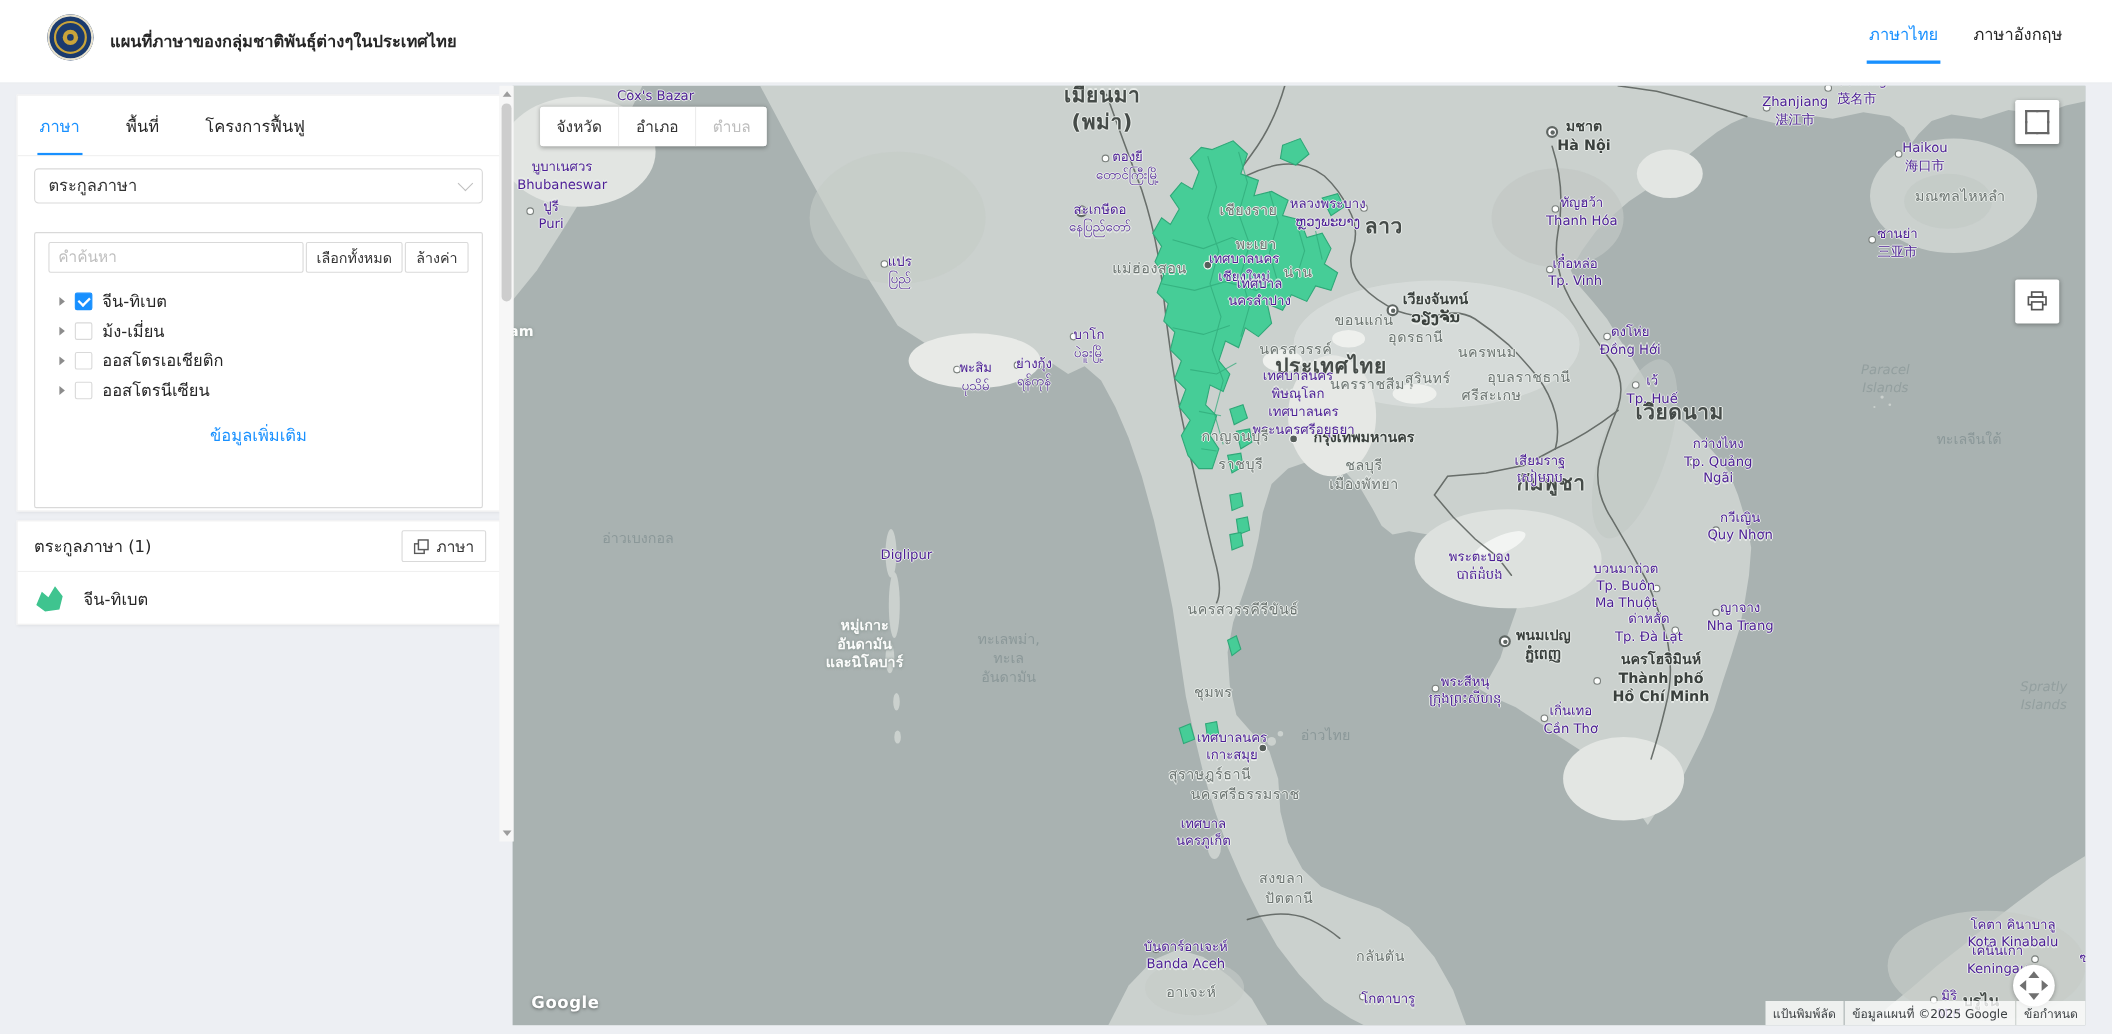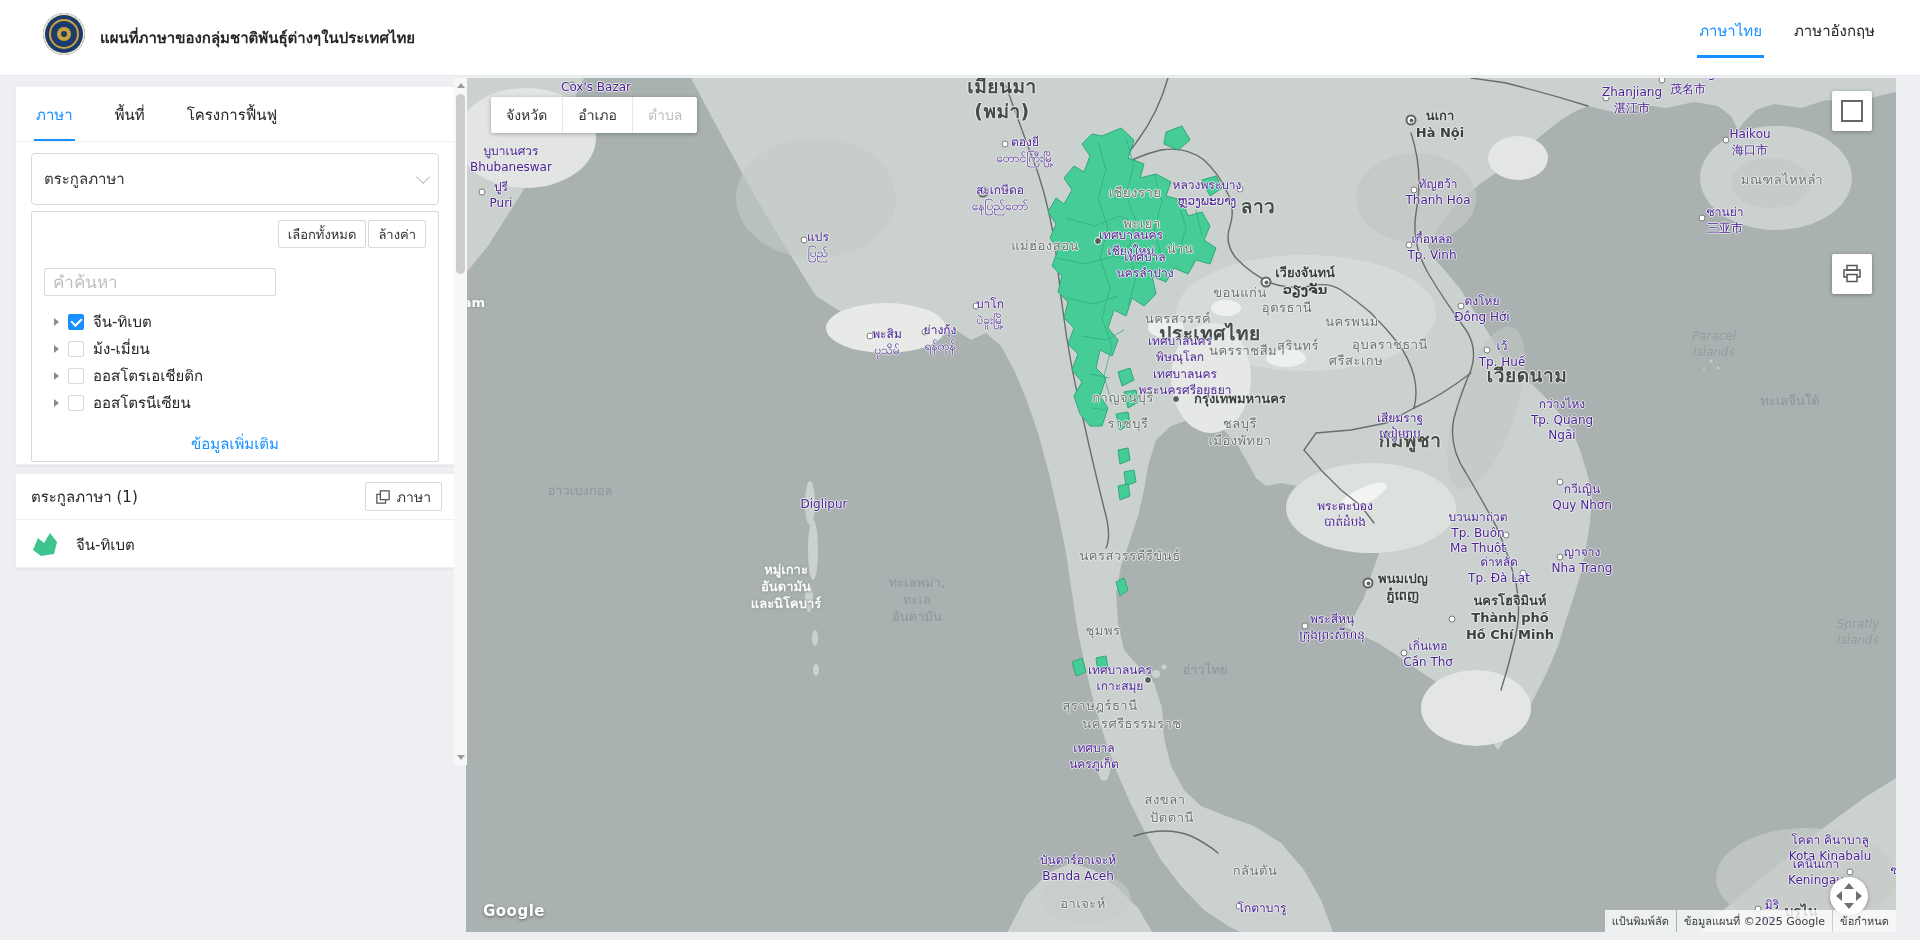--- a/index.html
+++ b/index.html
@@ -20,30 +20,30 @@
   .ltab.active{color:#1890ff;border-bottom:3px solid #1890ff;}
   
   .card{position:absolute;left:15px;width:440px;background:#fff;border:1px solid #f0f0f0;
         box-shadow:0 1px 3px rgba(0,0,0,.06);box-sizing:border-box;z-index:20;}
   .card1{top:86px;height:379px;}
   .tabsrow{position:relative;height:54px;border-bottom:1px solid #f0f0f0;display:flex;
            align-items:flex-end;padding-left:18px;gap:38px;}
   .stab{font-size:15px;color:#262626;padding:0 2px 14px 2px;position:relative;cursor:pointer;}
   .stab.active{color:#1890ff;}
   .stab.active::after{content:'';position:absolute;left:0;right:0;bottom:0;height:2px;background:#1890ff;}
-  .select{position:absolute;left:15px;right:15px;top:66px;height:52px;border:1px solid #d9d9d9;
+  .select{position:absolute;left:15px;right:15px;top:66px;height:32px;border:1px solid #d9d9d9;
           border-radius:4px;display:flex;align-items:center;padding:0 12px;box-sizing:border-box;
           font-size:15px;color:#333;cursor:pointer;background:#fff;}
   .select .chev{margin-left:auto;width:9px;height:9px;border-right:1.5px solid #bfbfbf;
                 border-bottom:1.5px solid #bfbfbf;transform:rotate(45deg) translateY(-3px);}
   .filterbox{position:absolute;left:15px;right:15px;top:124px;bottom:2px;border:1px solid #d9d9d9;
              border-radius:2px;box-sizing:border-box;overflow:hidden;}
   .searchrow{display:flex;margin:8px 12px 6px 12px;}
   .searchrow input{flex:1;height:26px;border:1px solid #d9d9d9;border-radius:2px;padding:0 8px;
-                   font-size:17px;color:#1d4ed8;outline:none;font-family:inherit;min-width:0;margin-top:48px;}
+                   font-size:14px;color:#1d4ed8;outline:none;font-family:inherit;min-width:0;}
   .searchrow input::placeholder{color:#bfbfbf;}
   .sbtn{height:28px;border:1px solid #d9d9d9;background:#fff;border-radius:2px;font-size:13px;
         color:#333;padding:0 9px;margin-left:2px;cursor:pointer;font-family:inherit;white-space:nowrap;}
   .tree{padding:6px 0 0 22px;}
   .trow{display:flex;align-items:center;height:27px;gap:9px;}
   .caret{width:0;height:0;border-left:5px solid #8c8c8c;border-top:4px solid transparent;
          border-bottom:4px solid transparent;cursor:pointer;}
   .cb{width:16px;height:16px;border:1px solid #d9d9d9;border-radius:2px;background:#fff;
       position:relative;box-sizing:border-box;cursor:pointer;}
   .cb.checked{background:#1890ff;border-color:#1890ff;}
@@ -300,21 +300,21 @@
       <div class="mlabel country" style="left: 1061px; top: 297px;">
         <div>เวียดนาม</div>
       </div>
       <div class="mlabel country" style="left: 944px; top: 362px;">
         <div>กัมพูชา</div>
       </div>
       <div class="mlabel country-sm" style="left: 1335px; top: 833px;">
         <div>บรูไน</div>
       </div>
       <div class="mlabel capital" style="left: 974px; top: 47px;">
-        <div>นเกา</div>
+        <div>มชาต</div>
         <div>Hà Nội</div>
       </div>
       <div class="marker ring" style="left: 945px; top: 42px;"></div>
       <div class="mlabel capital" style="left: 839px; top: 204px;">
         <div>เวียงจันทน์</div>
         <div>ວຽງຈັນ</div>
       </div>
       <div class="marker ring" style="left: 800px; top: 204px;"></div>
       <div class="mlabel capital" style="left: 937px; top: 510px;">
         <div>พนมเปญ</div>
@@ -477,21 +477,21 @@
         <div>เกิ่นเทอ</div>
         <div>Cần Thơ</div>
       </div>
       <div class="marker o" style="left: 938px; top: 575px;"></div>
       <div class="mlabel city" style="left: 1096px; top: 342px;">
         <div>กว่างไหง</div>
         <div>Tp. Quảng</div>
         <div>Ngãi</div>
       </div>
       <div class="marker o" style="left: 1073px; top: 342px;"></div>
-      <div class="mlabel city" style="left: 1116px; top: 420px;">
+      <div class="mlabel city" style="left: 1116px; top: 401px;">
         <div>กวีเญิน</div>
         <div>Quy Nhơn</div>
       </div>
       <div class="marker o" style="left: 1094px; top: 404px;"></div>
       <div class="mlabel city" style="left: 1012px; top: 455px;">
         <div>บวนมาถ่วต</div>
         <div>Tp. Buôn</div>
         <div>Ma Thuột</div>
       </div>
       <div class="marker o" style="left: 1040px; top: 457px;"></div>

